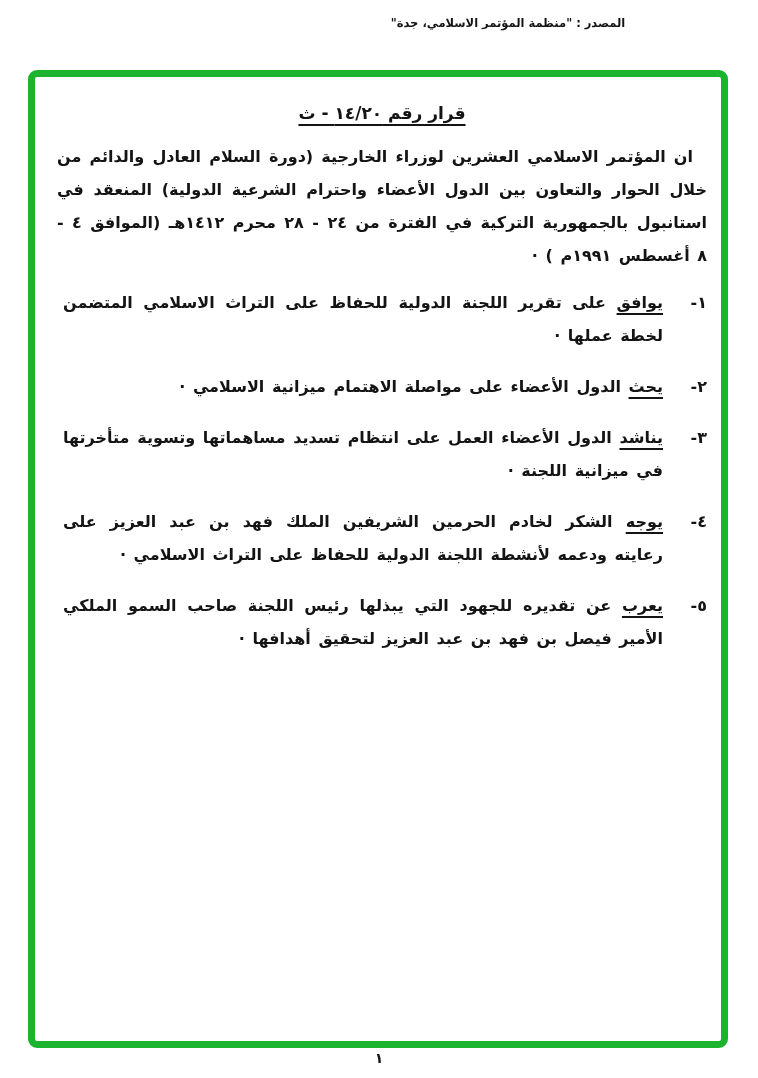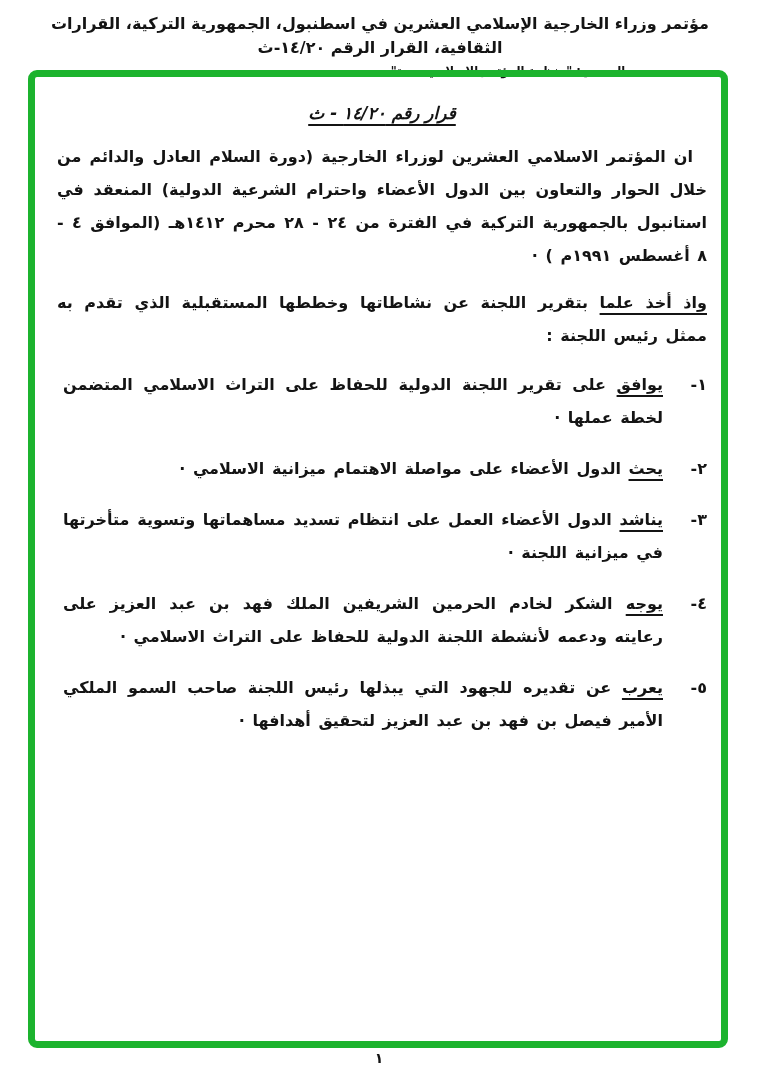--- a/index.html
+++ b/index.html
@@ -8,21 +8,21 @@
     width:758px;height:1078px;background:#ffffff;position:relative;
     font-family:"DejaVu Sans", sans-serif;color:var(--ink);direction:rtl;overflow:hidden;
   }
   .doc-header{position:absolute;top:12px;left:18px;right:16px;text-align:center;}
   .doc-header .h1{font-size:16px;font-weight:bold;line-height:24px;letter-spacing:0;}
   .doc-header .h2{font-size:11.5px;font-weight:bold;margin-top:4px;transform:translateX(128px);}
   .green-box{
     position:absolute;left:28px;top:70px;width:700px;height:978px;box-sizing:border-box;
     border:7px solid var(--green);border-radius:9px;padding:18px 14px 0 22px;overflow:hidden;
   }
-  .title-block{margin:2px 0 10px 0;font-style:italic;}
+  .title-block{margin:2px 0 10px 0;}
   .t-line{
     display:block;text-align:center;font-size:17px;font-weight:bold;line-height:33px;
     text-decoration:underline;text-decoration-thickness:1.5px;text-underline-offset:5px;
   }
   .para{
     font-size:16px;font-weight:bold;line-height:33px;text-align:justify;
     margin:2px 0 14px 0;word-spacing:2px;
   }
   .para.p-first{text-indent:14px;}
   .para.p-last{margin-bottom:16px;}
@@ -35,34 +35,32 @@
   .item .itext{flex:1;text-align:justify;word-spacing:2px;padding-left:6px;}
   .page-number{
     position:absolute;top:1050px;left:0;width:758px;text-align:center;
     font-size:14px;font-weight:bold;
   }
 </style>
 </head>
 <body>
 
 <div class="doc-header">
-  <div class="h1">مؤتمر وزراء الخارجية الإسلامي العشرين في اسطنبول، الجمهورية التركية، القرارات الثقافية، القرار الرقم ١٤/٢٠-ث</div>
   <div class="h2">المصدر :  "منظمة المؤتمر الاسلامي، جدة"</div>
 </div>
 
 <div class="green-box">
 
   <div class="title-block">
     <span class="t-line">قرار رقم ١٤/٢٠ - ث</span>
   </div>
 
   <p class="para p-first"><span class="lead"></span><span>ان المؤتمر الاسلامي العشرين لوزراء الخارجية (دورة السلام العادل والدائم من خلال الحوار والتعاون بين الدول الأعضاء واحترام الشرعية الدولية) المنعقد في استانبول بالجمهورية التركية في الفترة من ٢٤ - ٢٨ محرم ١٤١٢هـ (الموافق ٤ - ٨ أغسطس ١٩٩١م ) ·</span></p>
 
 
-  <p class="para p-last"><span class="lead">واذ أخذ علما</span><span> بتقرير اللجنة عن نشاطاتها وخططها المستقبلية الذي تقدم به ممثل رئيس اللجنة :</span></p>
 
   <div class="item">
     <span class="num">١-</span>
     <span class="itext"><span class="lead">يوافق</span><span> على تقرير اللجنة الدولية للحفاظ على التراث الاسلامي المتضمن لخطة عملها ·</span></span>
   </div>
 
   <div class="item">
     <span class="num">٢-</span>
     <span class="itext"><span class="lead">يحث</span><span> الدول الأعضاء على مواصلة الاهتمام ميزانية الاسلامي ·</span></span>
   </div>

